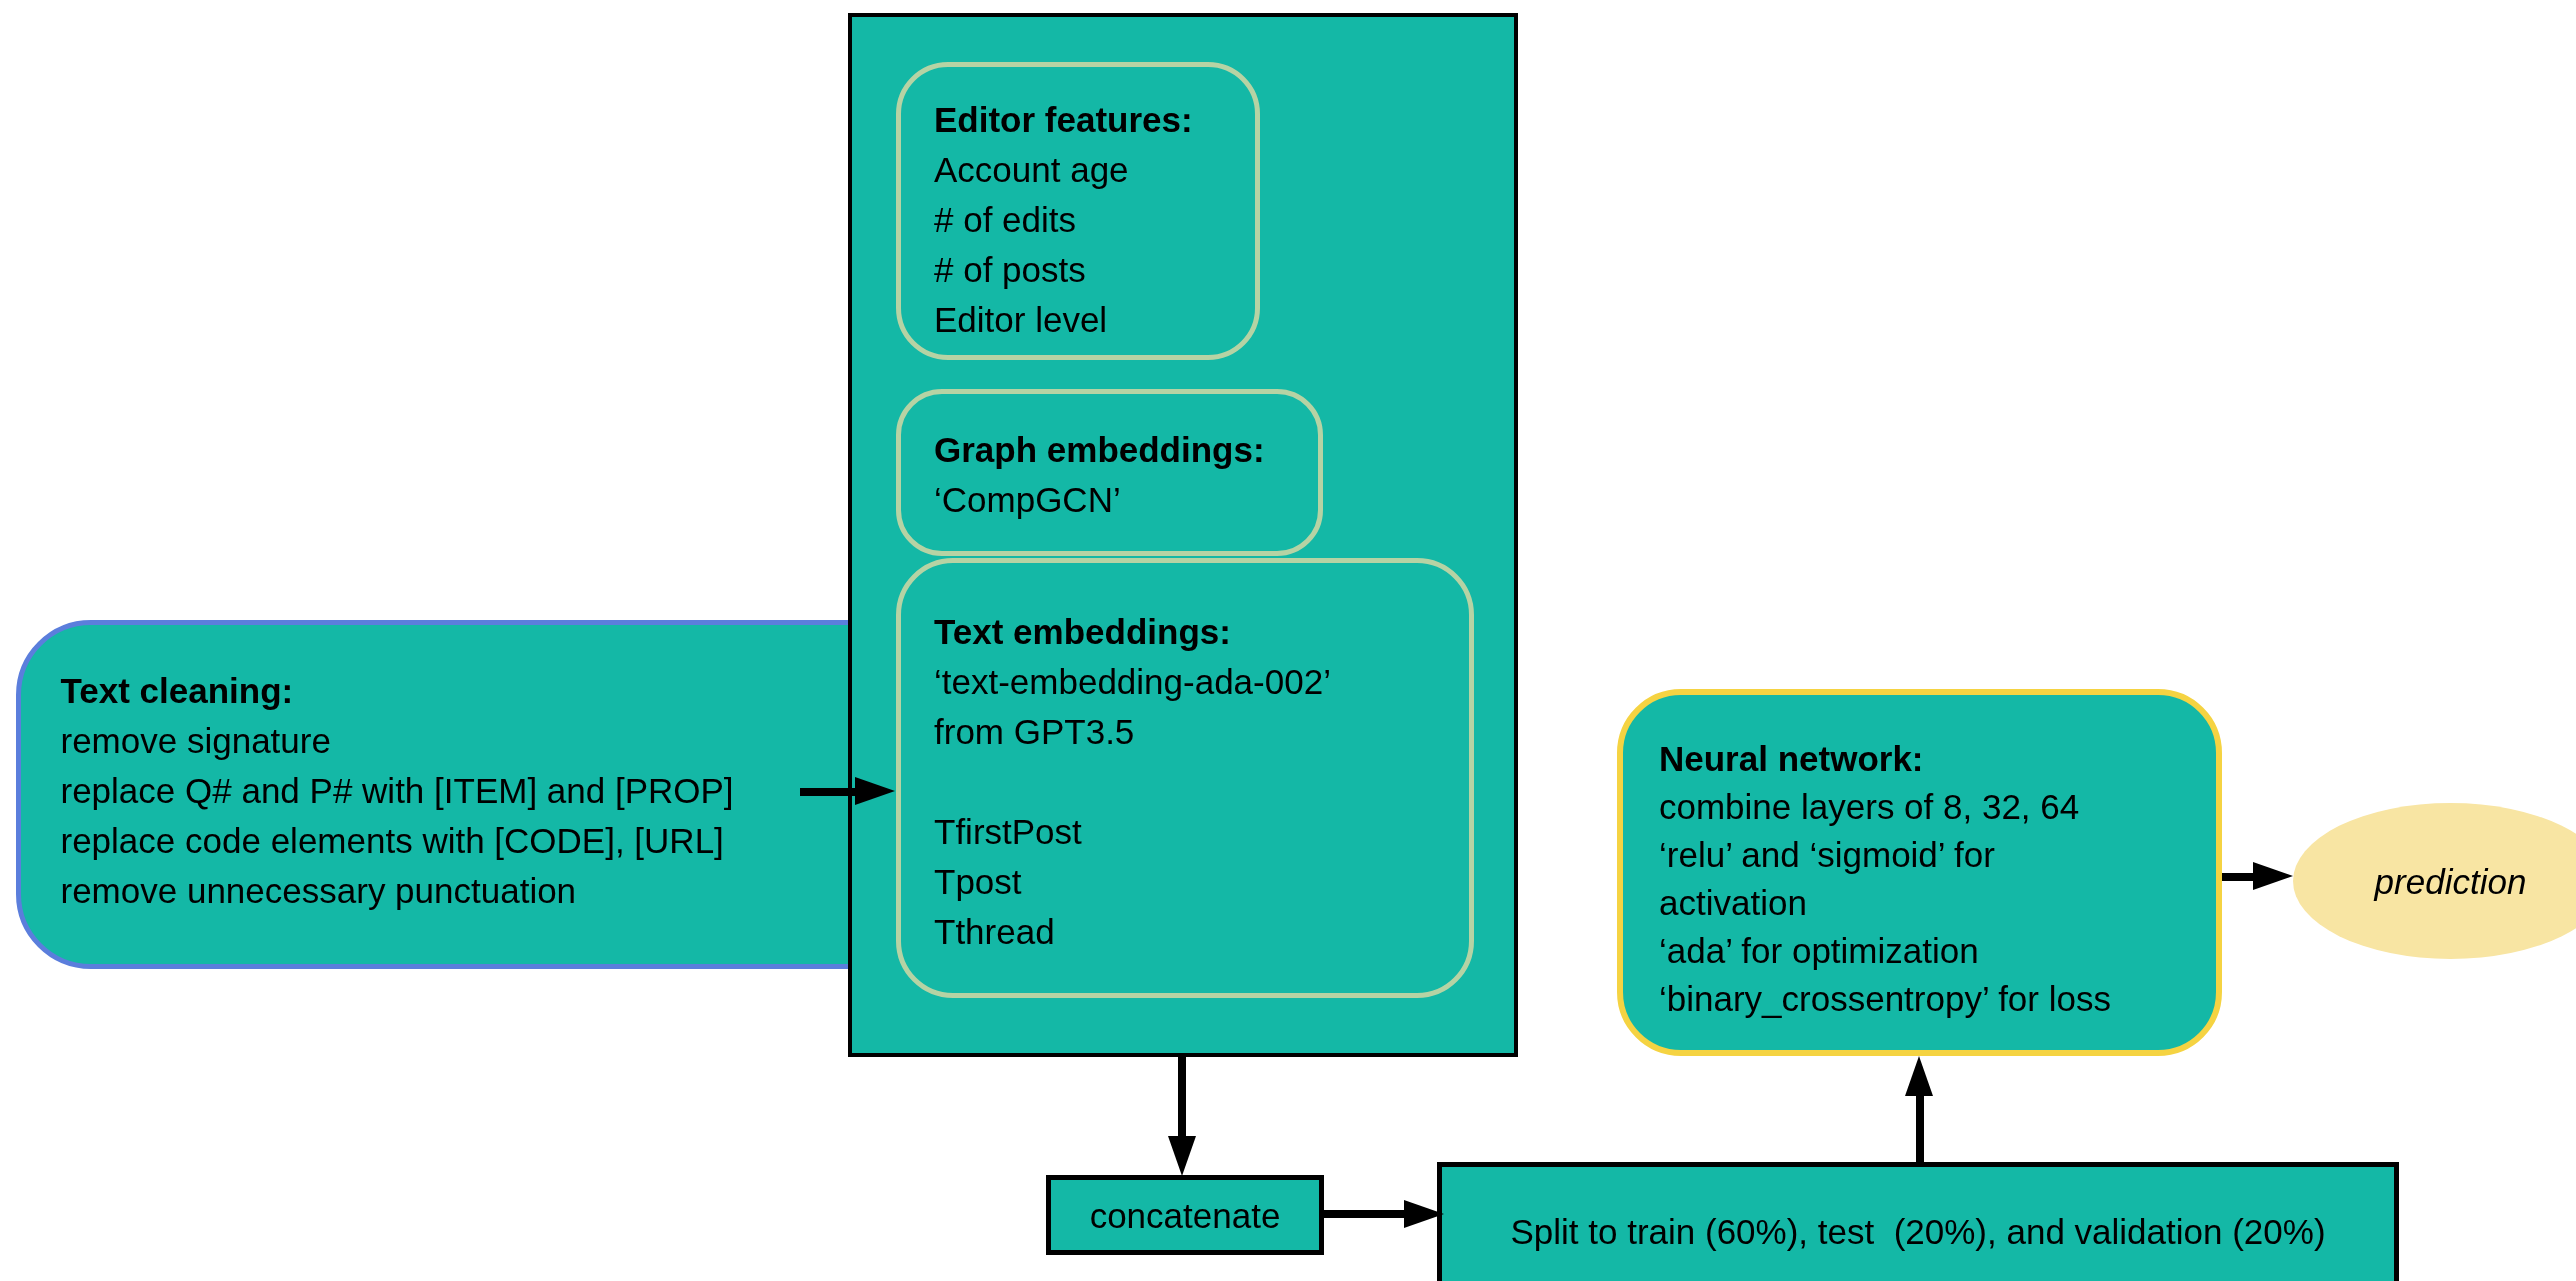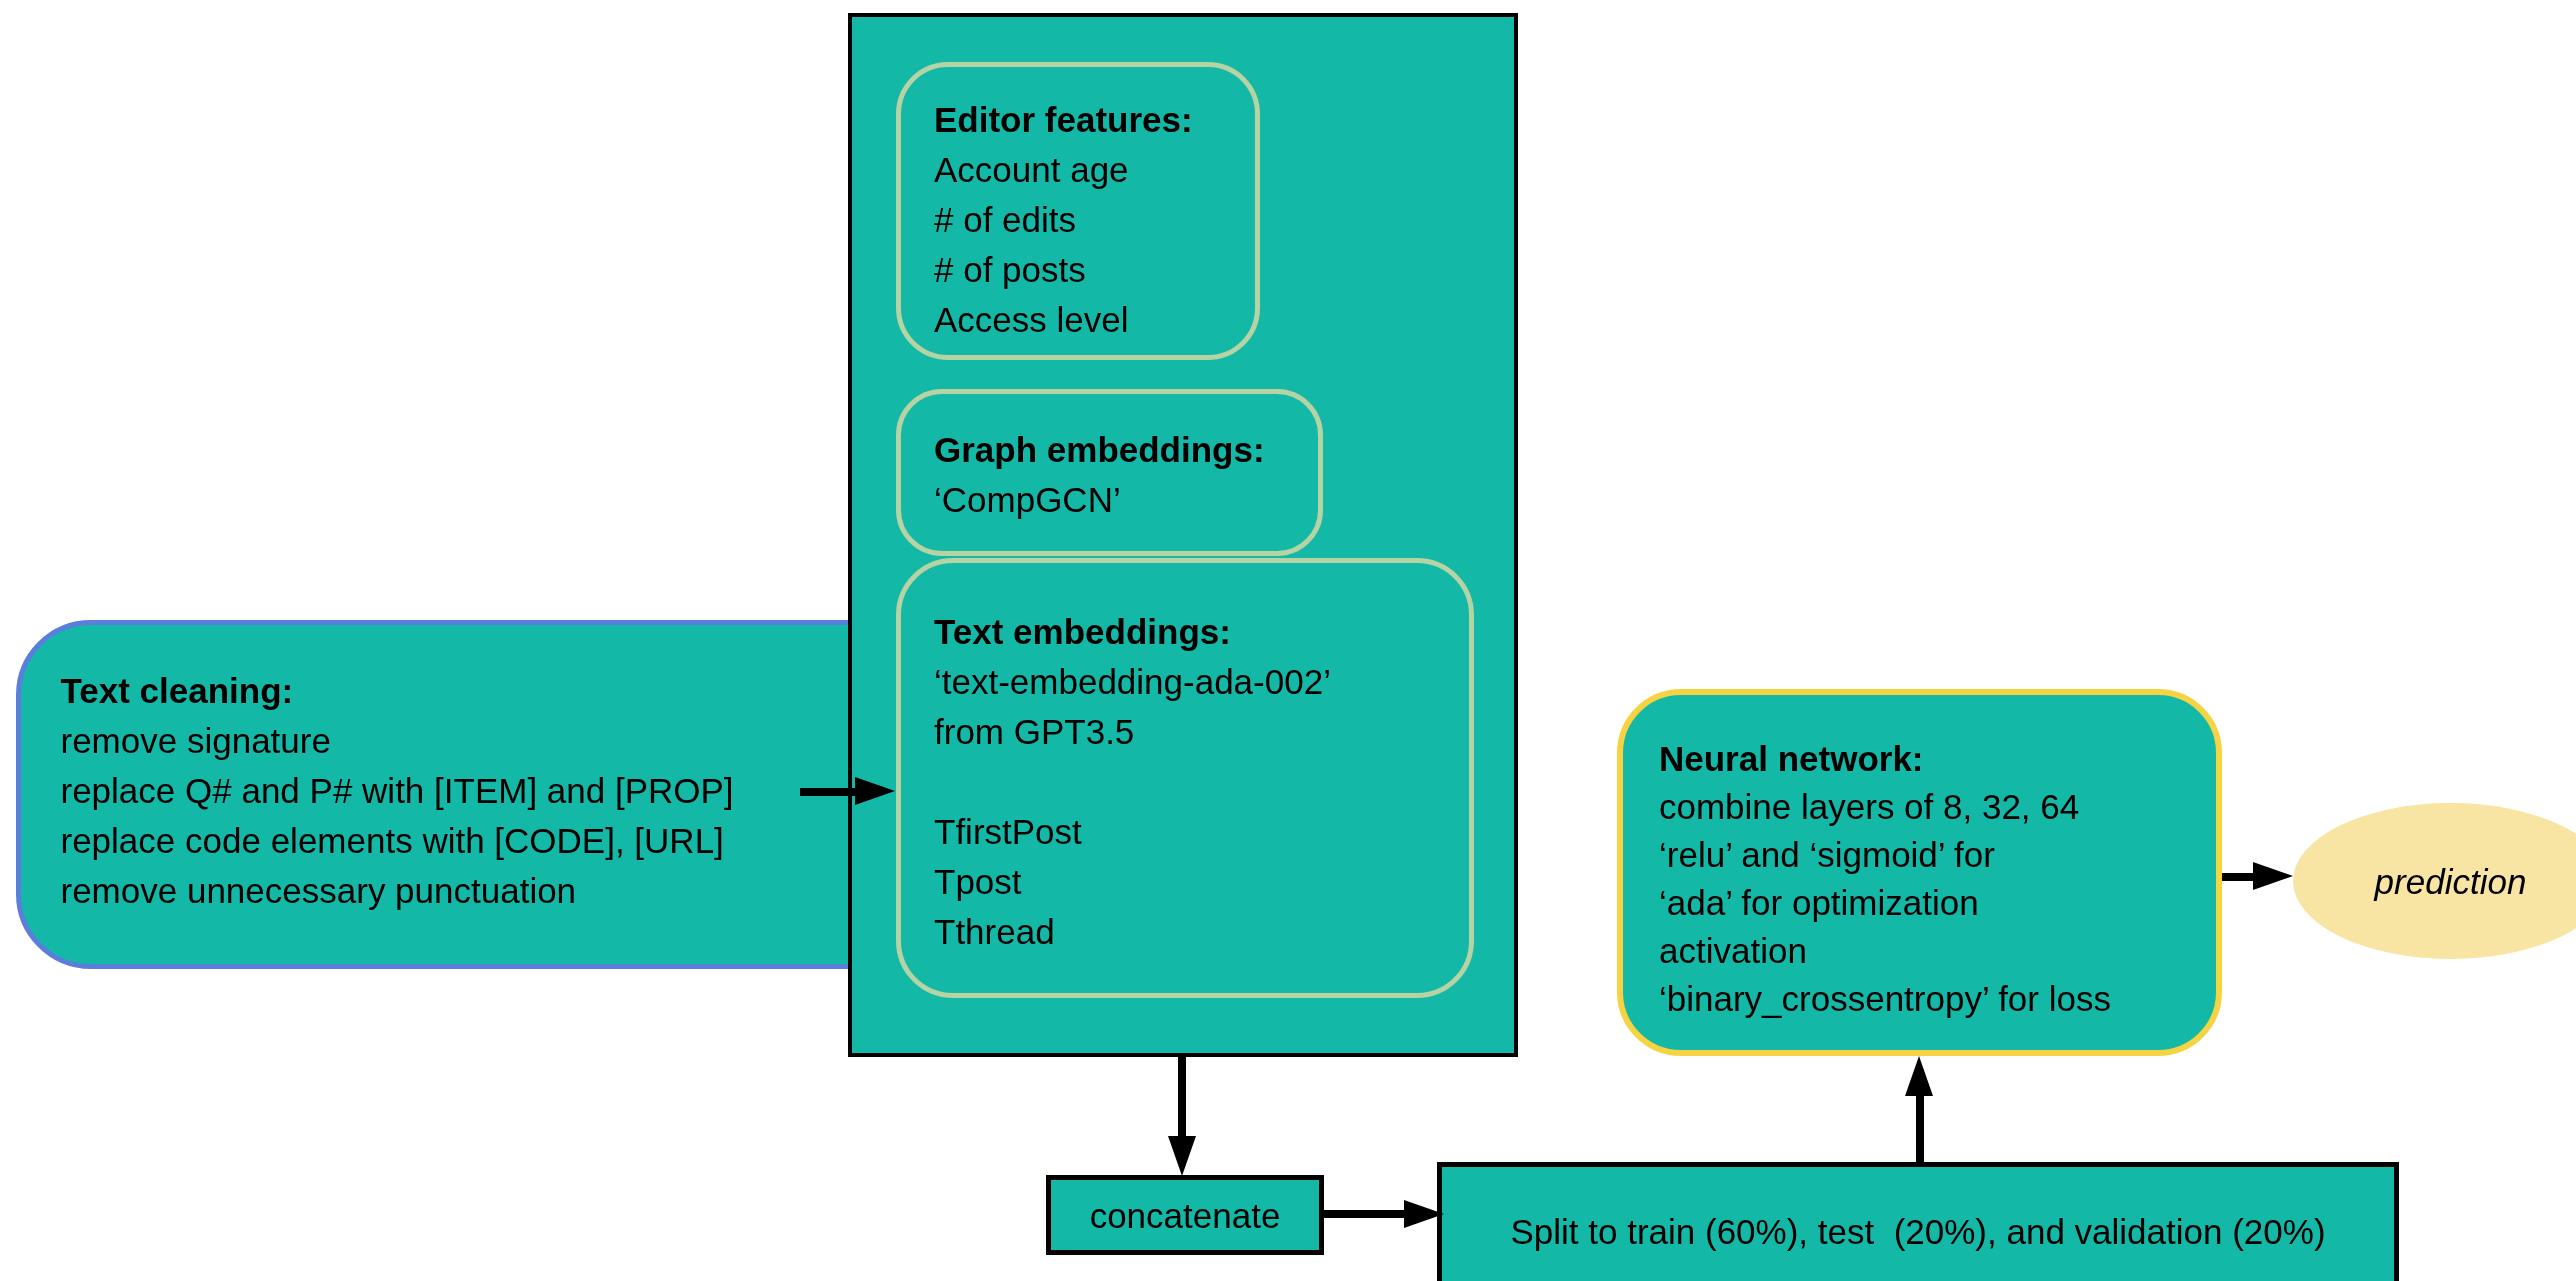--- a/index.html
+++ b/index.html
@@ -89,21 +89,21 @@
     <div class="line">remove unnecessary punctuation</div>
   </div>
 
   <div class="box outer-rect"></div>
 
   <div class="box green-box green-1">
     <div class="line bold">Editor features:</div>
     <div class="line">Account age</div>
     <div class="line"># of edits</div>
     <div class="line"># of posts</div>
-    <div class="line">Access level</div>
+    <div class="line">Editor level</div>
   </div>
 
   <div class="box green-box green-2">
     <div class="line bold">Graph embeddings:</div>
     <div class="line">‘CompGCN’</div>
   </div>
 
   <div class="box green-box green-3">
     <div class="line bold">Text embeddings:</div>
     <div class="line">‘text-embedding-ada-002’</div>
@@ -111,22 +111,22 @@
     <div class="line"></div>
     <div class="line">TfirstPost</div>
     <div class="line">Tpost</div>
     <div class="line">Tthread</div>
   </div>
 
   <div class="box yellow-box">
     <div class="line bold">Neural network:</div>
     <div class="line">combine layers of 8, 32, 64</div>
     <div class="line">‘relu’ and ‘sigmoid’ for</div>
+    <div class="line">activation</div>
     <div class="line">‘ada’ for optimization</div>
-    <div class="line">activation</div>
     <div class="line">‘binary_crossentropy’ for loss</div>
   </div>
 
   <div class="box ellipse">
     <div class="line">prediction</div>
   </div>
 
   <div class="box concat-box">
     <div class="line">concatenate</div>
   </div>

